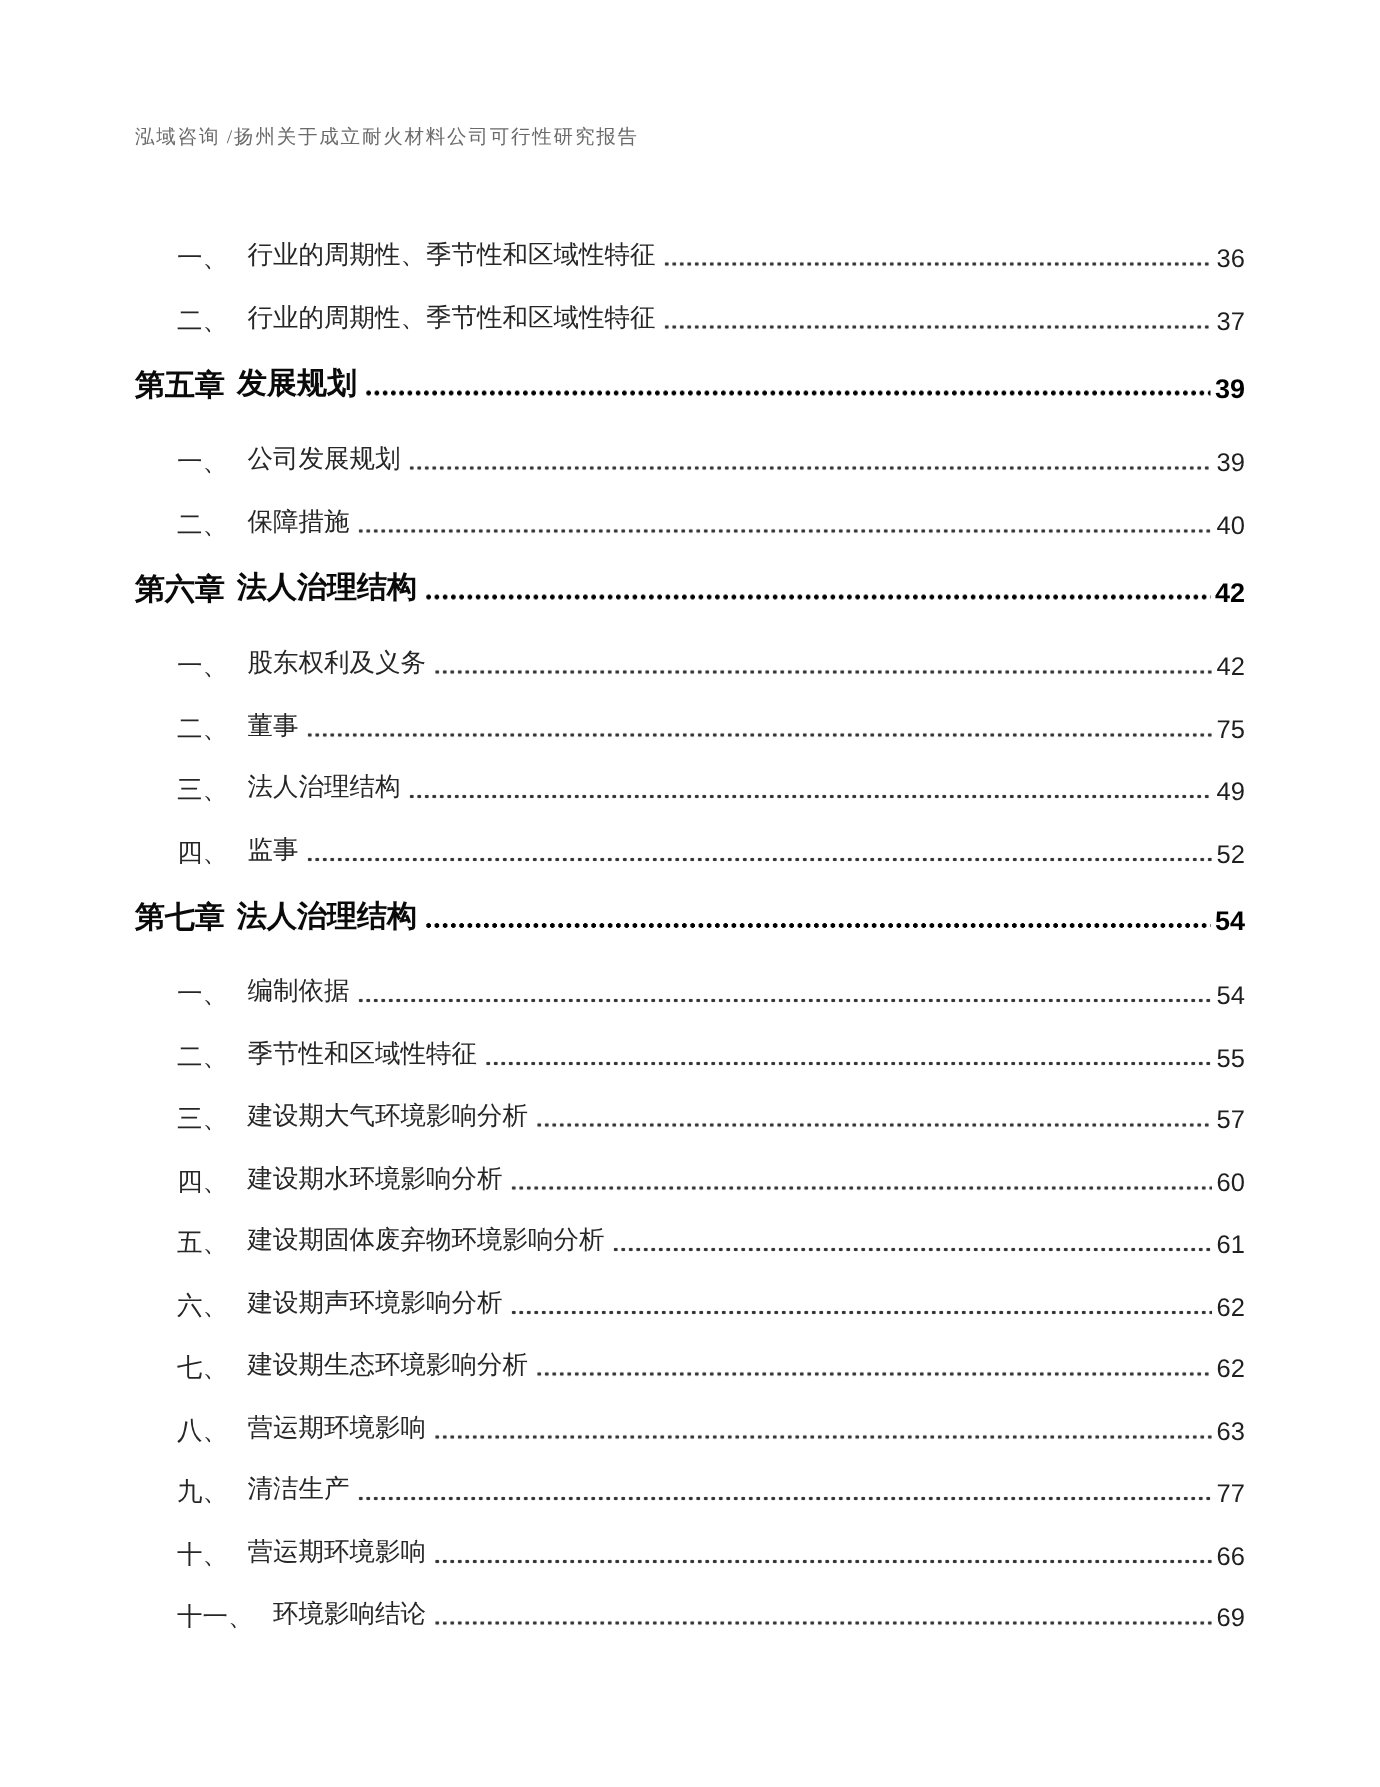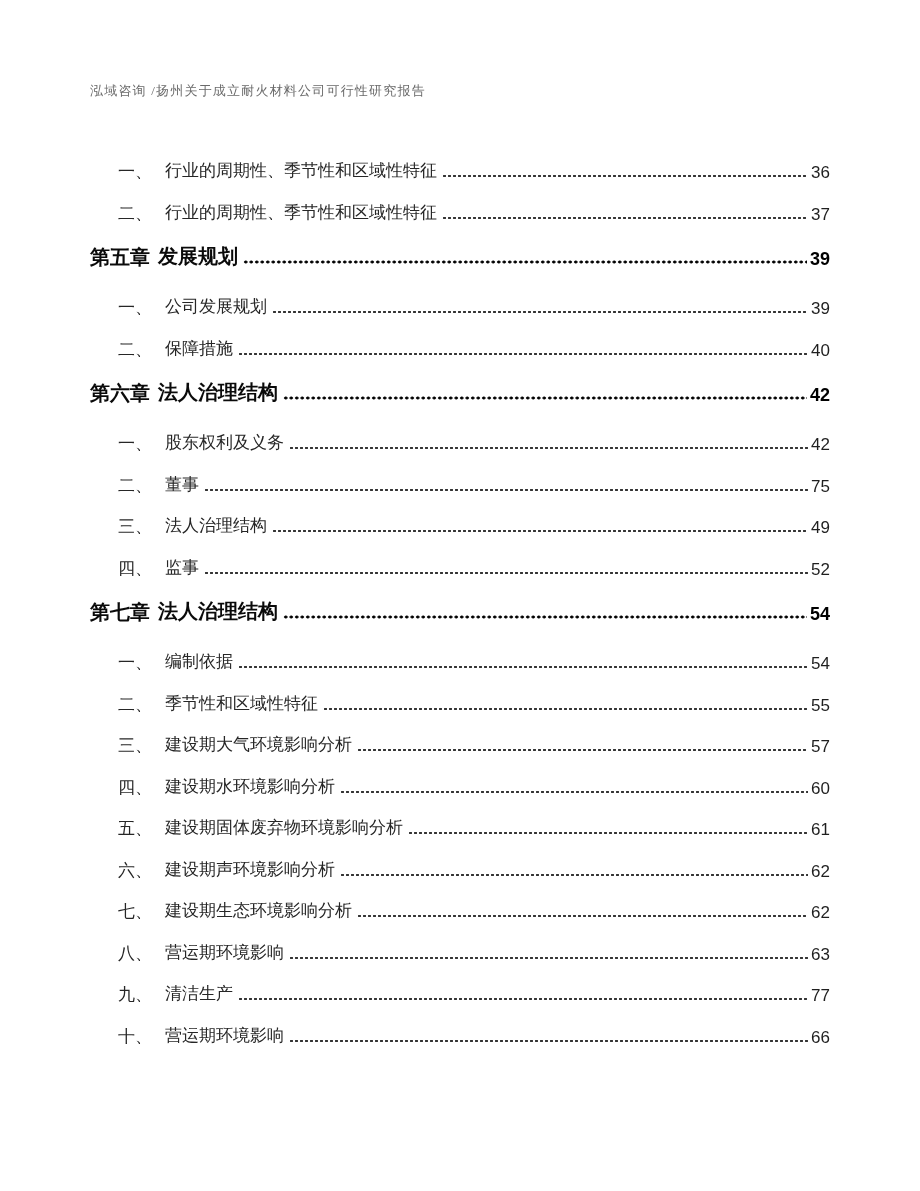--- a/index.html
+++ b/index.html
@@ -213,14 +213,20 @@
     <span class="toc-title">清洁生产</span>
     <span class="leader"></span>
     <span class="toc-page">77</span>
   </div>
       <div class="toc-row item">
     <span class="toc-num">十、</span>
     <span class="toc-title">营运期环境影响</span>
     <span class="leader"></span>
     <span class="toc-page">66</span>
   </div>
+      <div class="toc-row item">
+    <span class="toc-num">十一、</span>
+    <span class="toc-title">环境影响结论</span>
+    <span class="leader"></span>
+    <span class="toc-page">69</span>
+  </div>
     </div>
 </div>
 
 </body></html>

